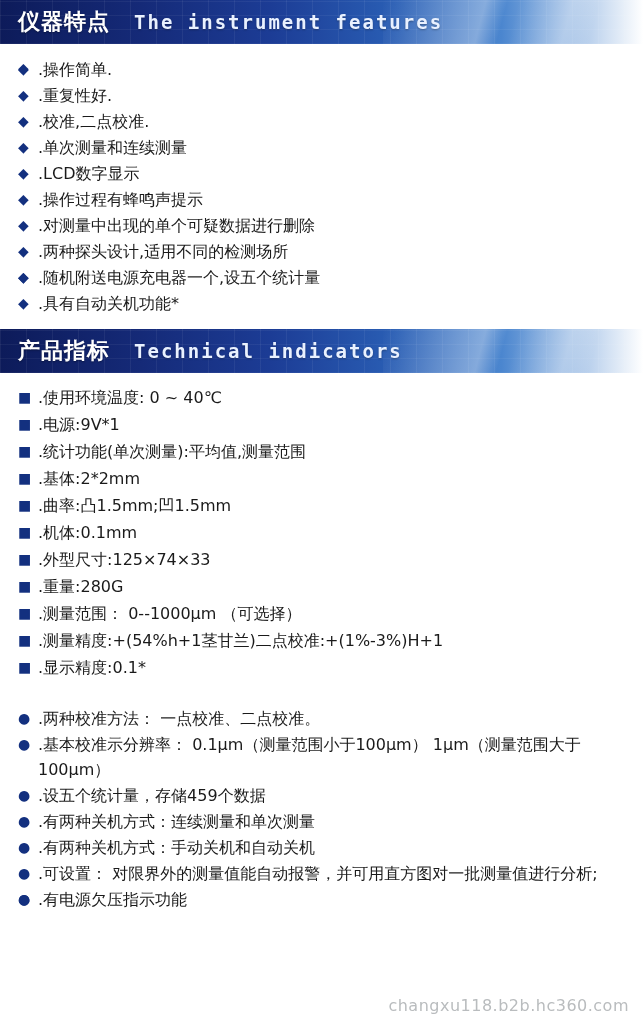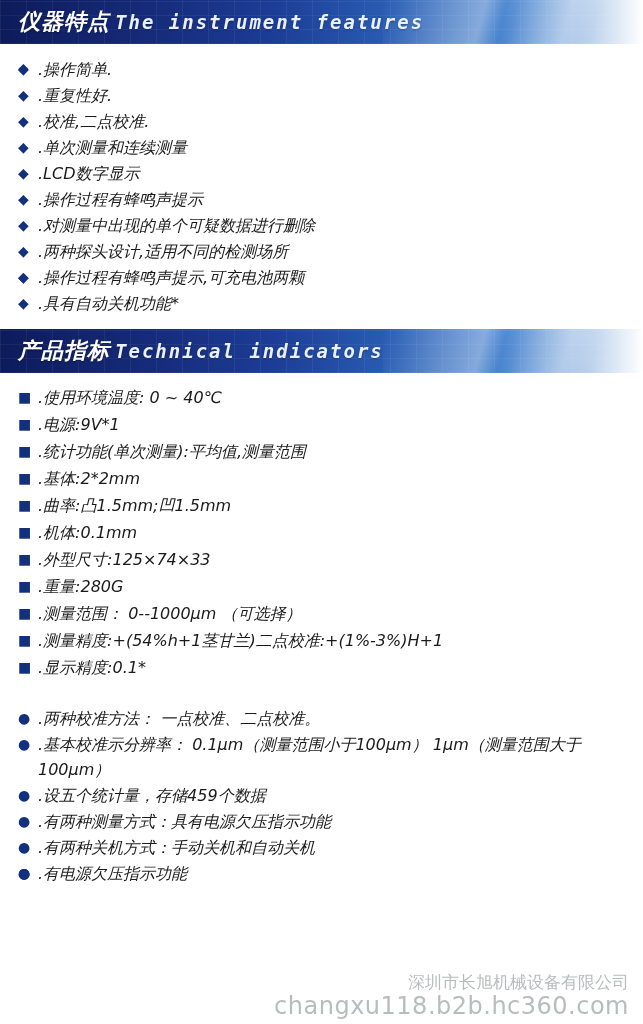--- a/index.html
+++ b/index.html
@@ -37,26 +37,26 @@
     position:relative;z-index:2;
     display:flex;align-items:center;height:100%;
     padding-left:18px;
   }
   .cn-title{
     color:#ffffff;font-size:22px;font-weight:bold;letter-spacing:1px;
     text-shadow:0 1px 2px rgba(0,0,0,.35);
     font-family:"DejaVu Sans","Liberation Sans",sans-serif;
   }
   .en-title{
-    color:#e9f1ff;font-size:19px;font-weight:bold;margin-left:5px;
+    color:#e9f1ff;font-size:19px;font-weight:bold;margin-left:24px;
     letter-spacing:2px;
     font-family:"DejaVu Sans Mono","Liberation Mono",monospace;
     text-shadow:0 1px 2px rgba(0,0,0,.3);
   }
-  .section{margin:0;padding:0;font-style:italic;}
+  .section{margin:0;padding:0;}
   .body-list{
     padding:12px 14px 4px 18px;
     margin:0;
     list-style:none;
   }
   .body-list li{
     position:relative;
     font-size:16px;
     color:#1a1a1a;
     line-height:25px;
@@ -86,21 +86,21 @@
     position:absolute;
     right:14px;
     bottom:6px;
     text-align:right;
     color:#b9bcbe;
     font-size:17px;
     line-height:24px;
     font-family:"DejaVu Sans","Liberation Sans",sans-serif;
     pointer-events:none;
   }
-  .footer .line2{font-size:24px;letter-spacing:.5px;}
+  .footer .line2{font-size:16px;letter-spacing:.5px;}
 </style>
 </head>
 <body>
 
 <div class="page">
 
   <div class="section sec1">
     <div class="banner">
       <div class="grid"></div>
       <div class="stripe"></div>
@@ -113,21 +113,21 @@
       <li><span class="bullet bullet-diamond">◆</span></li>
       <li><span class="bullet bullet-diamond">◆</span><span>.操作简单.</span></li>
       <li><span class="bullet bullet-diamond">◆</span><span>.重复性好.</span></li>
       <li><span class="bullet bullet-diamond">◆</span><span>.校准,二点校准.</span></li>
       <li><span class="bullet bullet-diamond">◆</span><span>.单次测量和连续测量</span></li>
       <li><span class="bullet bullet-diamond">◆</span><span>.LCD数字显示</span></li>
       <li><span class="bullet bullet-diamond">◆</span><span>.操作过程有蜂鸣声提示</span></li>
       <li><span class="bullet bullet-diamond">◆</span><span>.对测量中出现的单个可疑数据进行删除</span></li>
       <li><span class="bullet bullet-diamond">◆</span><span>.两种探头设计,适用不同的检测场所</span></li>
       <li><span class="bullet bullet-diamond">◆</span></li>
-      <li><span class="bullet bullet-diamond">◆</span><span>.操作过程有蜂鸣声提示,可充电池两颗</span></li>
+      <li><span class="bullet bullet-diamond">◆</span><span>.随机附送电源充电器一个,设五个统计量</span></li>
       <li><span class="bullet bullet-diamond">◆</span><span>.具有自动关机功能*</span></li>
     </ul>
   </div>
 
   <div class="sec-gap-1"></div>
 
   <div class="section sec2">
     <div class="banner">
       <div class="grid"></div>
       <div class="stripe"></div>
@@ -151,27 +151,26 @@
     </ul>
   </div>
 
   <div class="sec-gap-2"></div>
 
   <div class="section sec3">
     <ul class="body-list">
       <li><span class="bullet bullet-dot">●</span><span>.两种校准方法： 一点校准、二点校准。</span></li>
       <li><span class="bullet bullet-dot">●</span><span>.基本校准示分辨率： 0.1μm（测量范围小于100μm） 1μm（测量范围大于100μm）</span></li>
       <li><span class="bullet bullet-dot">●</span><span>.设五个统计量，存储459个数据</span></li>
-      <li><span class="bullet bullet-dot">●</span><span>.有两种测量方式：具有电源欠压指示功能</span></li>
+      <li><span class="bullet bullet-dot">●</span><span>.有两种关机方式：连续测量和单次测量</span></li>
       <li><span class="bullet bullet-dot">●</span><span>.有两种关机方式：手动关机和自动关机</span></li>
-      <li><span class="bullet bullet-dot">●</span></li>
+      <li><span class="bullet bullet-dot">●</span><span>.可设置： 对限界外的测量值能自动报警，并可用直方图对一批测量值进行分析;</span></li>
       <li><span class="bullet bullet-dot">●</span></li>
       <li><span class="bullet bullet-dot">●</span><span>.有电源欠压指示功能</span></li>
 
     </ul>
   </div>
 
   <div class="footer">
-    <div class="line1">深圳市长旭机械设备有限公司</div>
     <div class="line2">changxu118.b2b.hc360.com</div>
   </div>
 
 </div>
 
 </body></html>

